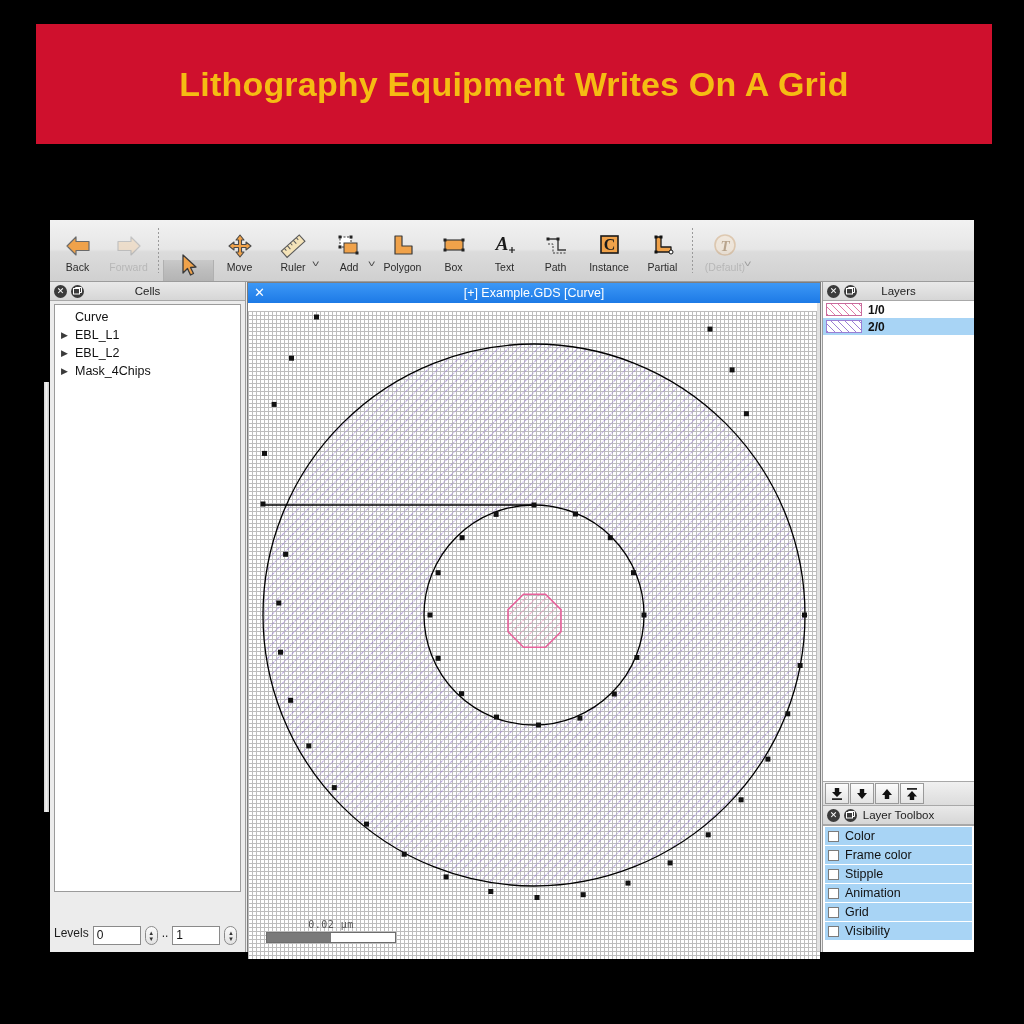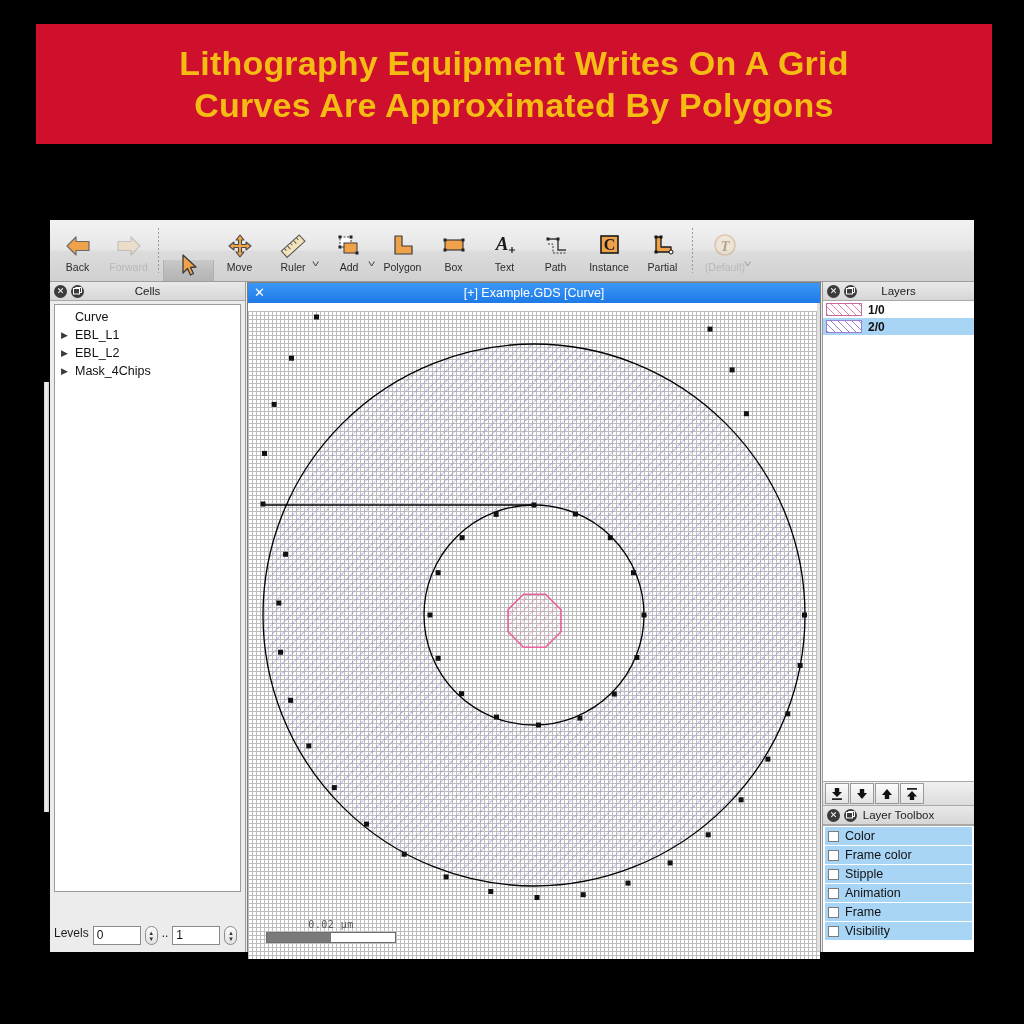--- a/index.html
+++ b/index.html
@@ -255,21 +255,20 @@
   .sb-v {
     position: absolute; right: 0; top: 20px; bottom: 0;
     width: 3px; background: #e2e2e2;
   }
 </style>
 </head>
 <body>
 
 <div id="banner">
   <div class="line">Lithography Equipment Writes On A Grid</div>
-  <div class="line">Curves Are Approximated By Polygons</div>
 </div>
 
 <div id="app">
 
   <div id="toolbar">
 
     <div class="tb-item">
       <div class="tb-ico">
         <svg width="28" height="26" viewBox="0 0 28 26">
             <polygon points="3,13 12,4 12,8.5 25,8.5 25,17.5 12,17.5 12,22" fill="#f0a24a" stroke="#6a6a6a" stroke-width="1.2" stroke-linejoin="round"></polygon>
@@ -642,21 +641,21 @@
       <div class="lt-row">
         <span class="cbx"></span>
         <span>Stipple</span>
       </div>
       <div class="lt-row">
         <span class="cbx"></span>
         <span>Animation</span>
       </div>
       <div class="lt-row">
         <span class="cbx"></span>
-        <span>Frame</span>
+        <span>Grid</span>
       </div>
       <div class="lt-row">
         <span class="cbx"></span>
         <span>Visibility</span>
       </div>
     </div>
   </div>
 
 </div>
 

